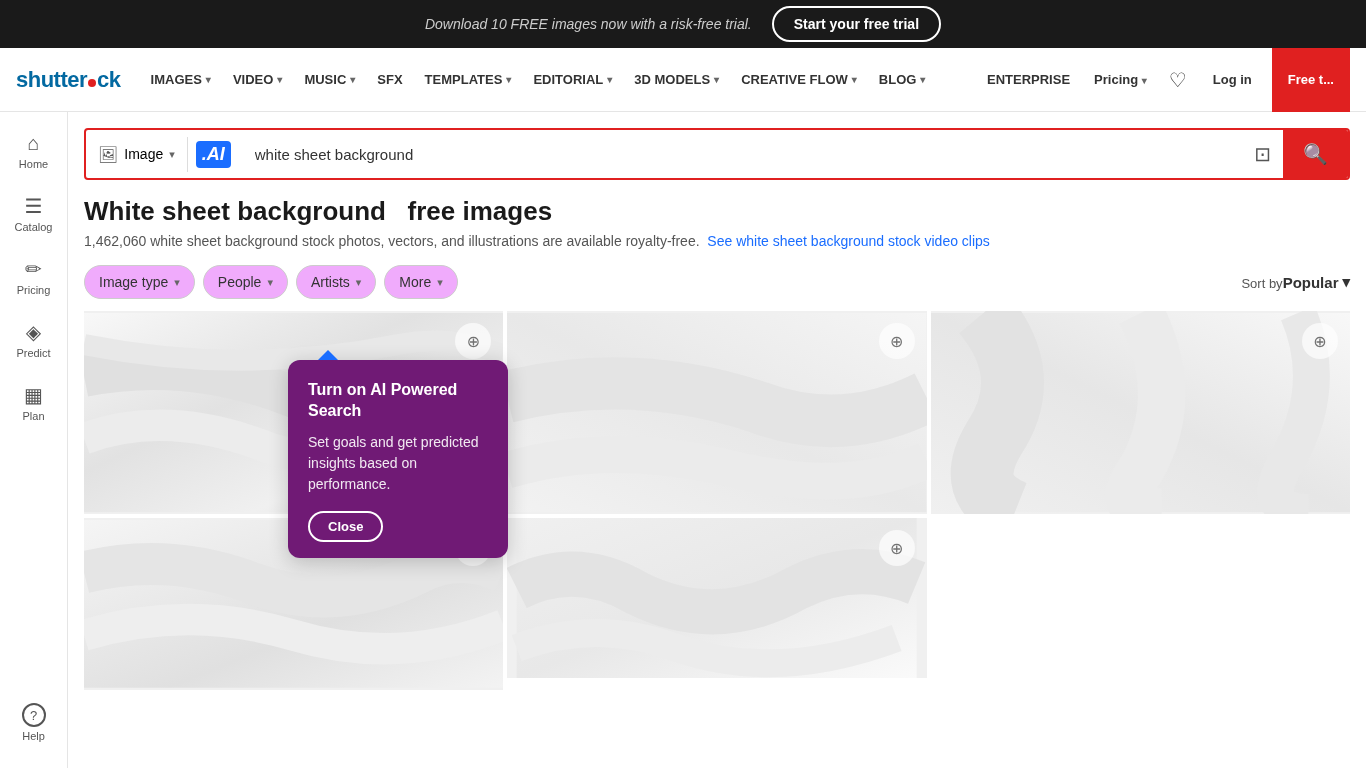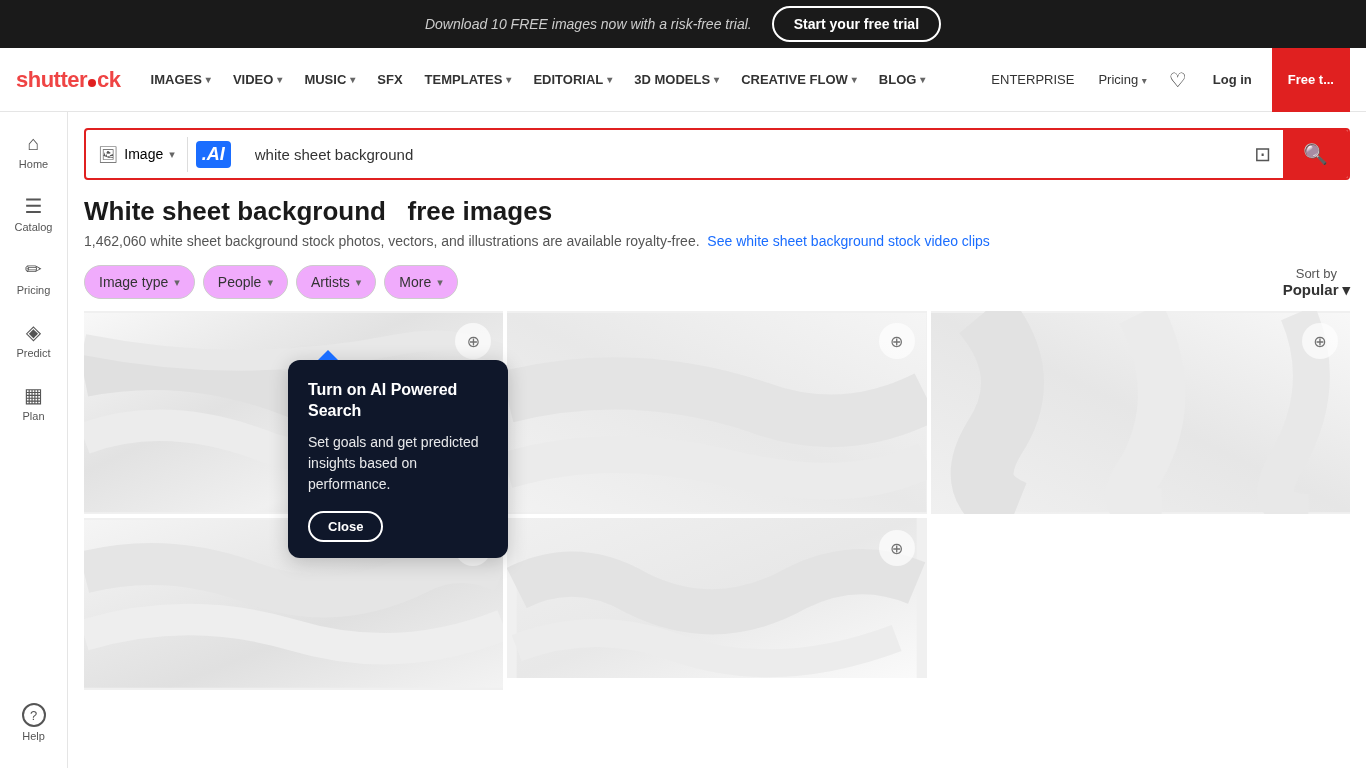--- a/index.html
+++ b/index.html
@@ -32,21 +32,21 @@
     .header {
       background: #fff;
       display: flex;
       align-items: center;
       padding: 0 16px;
       height: 64px;
       border-bottom: 1px solid #e5e5e5;
       gap: 8px;
     }
     .logo { display: flex; align-items: center; margin-right: 12px; cursor: pointer; }
-    .logo-text { font-size: 22px; font-weight: bold; color: #ef4444; letter-spacing: -0.5px; }
+    .logo-text { font-size: 22px; font-weight: bold; color: #0369a1; letter-spacing: -0.5px; }
     .logo-text span { color: #1a1a1a; }
     .logo-dot { 
       width: 8px; height: 8px; 
       background: #e02020; 
       border-radius: 50%; 
       display: inline-block; 
       margin: 0 1px;
     }
     .nav { display: flex; align-items: center; gap: 2px; flex: 1; }
     .nav-item {
@@ -54,21 +54,21 @@
       padding: 6px 10px;
       font-size: 13px;
       font-weight: 600;
       color: #333;
       cursor: pointer;
       white-space: nowrap;
       border-radius: 4px;
     }
     .nav-chevron { font-size: 10px; color: #666; }
     .nav-right { display: flex; align-items: center; gap: 8px; margin-left: auto; }
-    .enterprise-link, .pricing-link { font-size: 13px; font-weight: 400; color: #333; cursor: pointer; padding: 6px 8px; }
+    .enterprise-link, .pricing-link { font-size: 13px; font-weight: 700; color: #333; cursor: pointer; padding: 6px 8px; }
     .heart-btn { background: none; border: none; cursor: pointer; font-size: 20px; color: #333; padding: 6px; }
     .login-btn { background: none; border: none; font-size: 13px; font-weight: 600; color: #333; cursor: pointer; padding: 6px 12px; }
     .free-btn {
       background: #e02020;
       color: #fff;
       border: none;
       padding: 10px 16px;
       font-size: 13px;
       font-weight: bold;
       cursor: pointer;
@@ -183,21 +183,21 @@
       padding: 8px 14px;
       border: 1px solid #ccc;
       border-radius: 20px;
       background: #f0abfc;
       font-size: 14px;
       color: #333;
       cursor: pointer;
       white-space: nowrap;
     }
     .filter-chevron { font-size: 11px; color: #666; }
-    .sort-area { margin-left: auto; display: flex; flex-direction: column; align-items: center; }
+    .sort-area { margin-left: auto; display: flex; flex-direction: row; align-items: flex-end; }
     .sort-label { font-size: 13px; color: #555; }
     .sort-dropdown {
       display: flex; align-items: center; gap: 4px;
       font-size: 15px; font-weight: 600; color: #333;
       cursor: pointer;
     }
 
     
     .image-grid {
       display: grid;
@@ -226,21 +226,21 @@
       transition: opacity 0.2s;
       cursor: pointer;
       border: none;
     }
 
     
     .ai-popup {
       position: absolute;
       top: 180px;
       left: 220px;
-      background: #0f172a;
+      background: #701a75;
       color: #fff;
       border-radius: 12px;
       padding: 20px 20px 16px 20px;
       width: 220px;
       z-index: 100;
       box-shadow: 0 4px 20px rgba(0,0,0,0.2);
     }
     .ai-popup::before {
       content: '';
       position: absolute;

